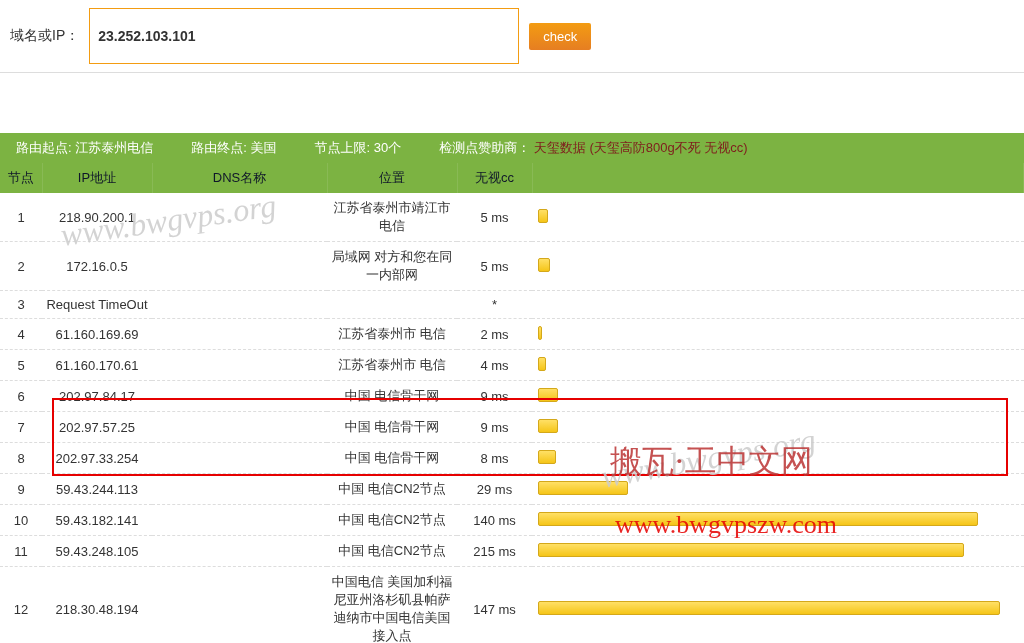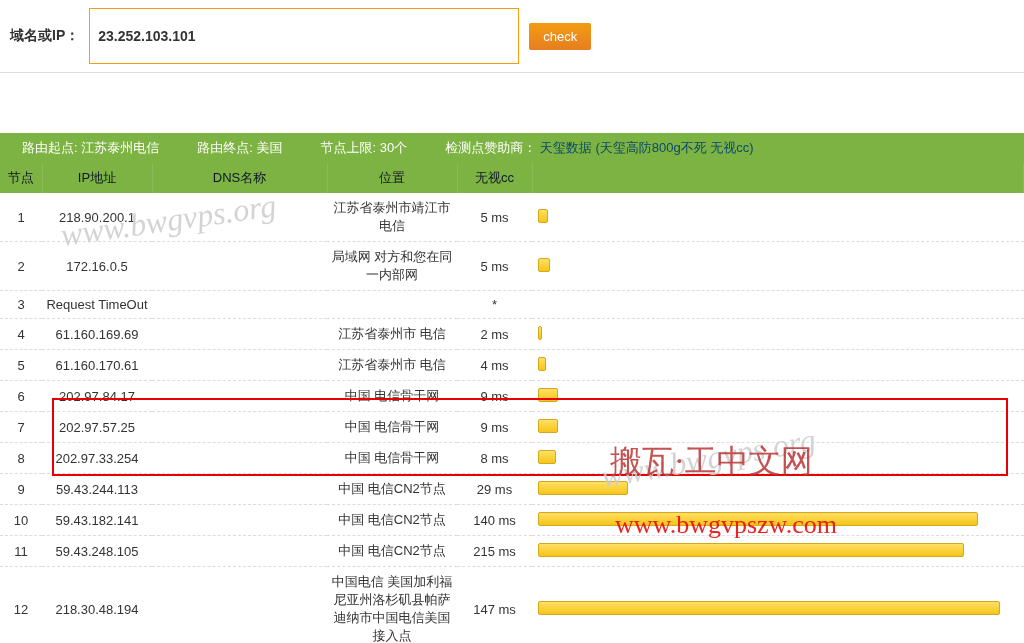--- a/index.html
+++ b/index.html
@@ -11,21 +11,21 @@
       width: 1024px;
       position: relative;
     }
     .search-bar {
       padding: 8px 10px;
       border-bottom: 1px solid #ddd;
       display: flex;
       align-items: center;
       gap: 10px;
     }
-    .search-label { font-size: 14px; font-weight: bold; }
+    .search-label { font-size: 14px; font-weight: normal; }
     .search-input {
       border: 1px solid #f39c12;
       padding: 19px 8px;
       width: 430px;
       font-size: 14px;
       font-weight: bold;
       color: #333;
     }
     .check-btn {
       background: linear-gradient(#f39c12, #e67e22);
@@ -33,27 +33,27 @@
       border: none;
       padding: 6px 14px;
       cursor: pointer;
       font-size: 13px;
       border-radius: 2px;
     }
     .spacer { height: 60px; }
     .route-header {
       background: #7cb342;
       color: #fff;
-      padding: 6px 22px;
+      padding: 6px 16px;
       font-size: 13px;
       display: flex;
       gap: 38px;
       text-align: right;
     }
-    .route-header a { color: #0c4a6e; text-decoration: none; }
+    .route-header a { color: #7f1d1d; text-decoration: none; }
     .table-wrap { width: 100%; }
     table { width: 100%; border-collapse: collapse; }
     th {
       background: #7cb342;
       color: #0f172a;
       padding: 6px 4px;
       font-weight: normal;
       font-size: 13px;
       text-align: center;
       border-right: 1px solid rgba(255,255,255,.1);

